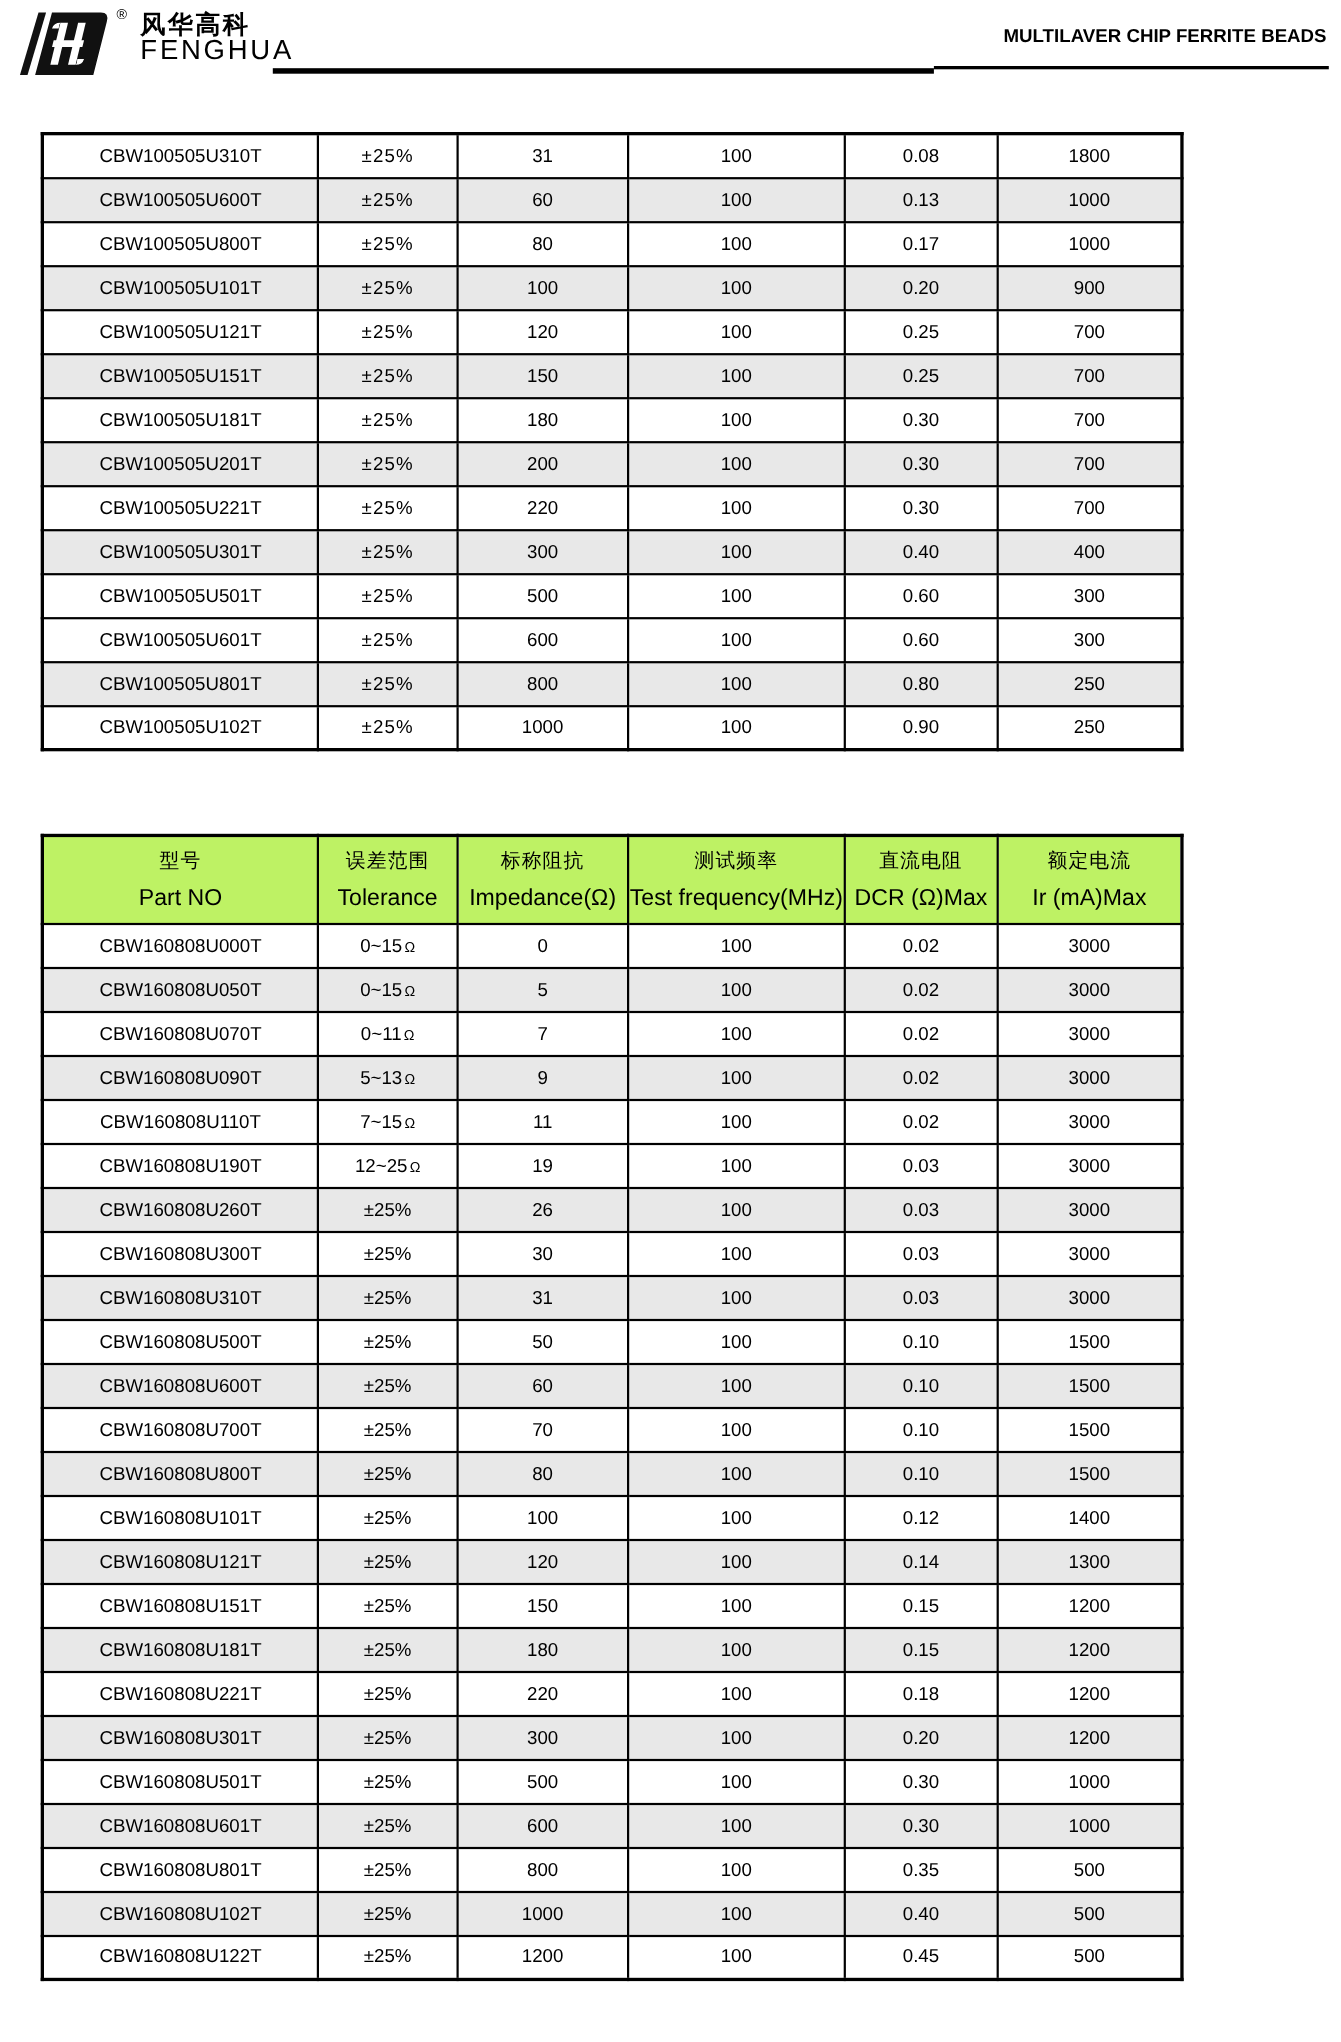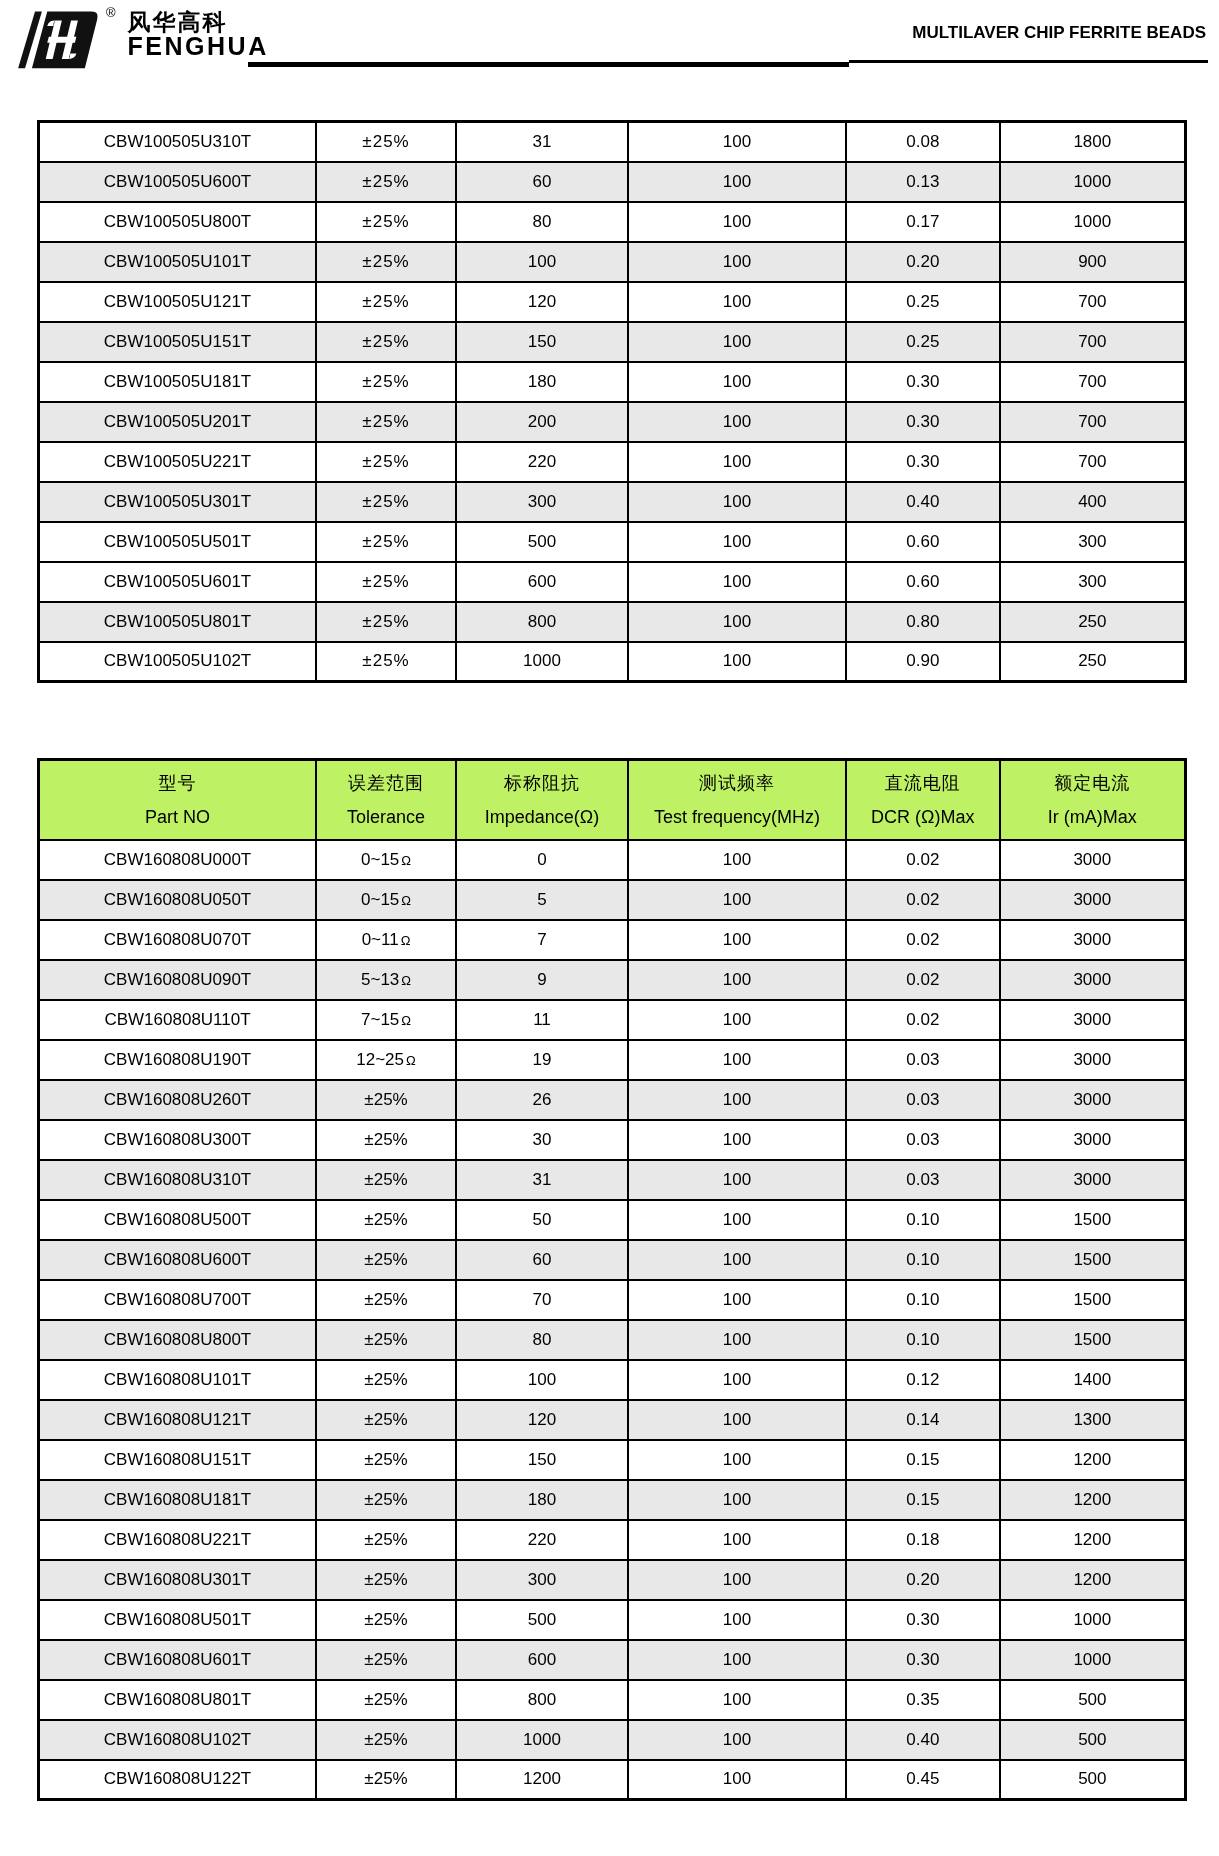--- a/index.html
+++ b/index.html
@@ -10,40 +10,40 @@
   }
   .page { position:absolute; inset:0; }
 
   
   .brand { position:absolute; left:12px; top:6px; display:flex; align-items:flex-start; }
   .logo-mark { width:92px; height:66px; }
   .reg-mark { font-size:13px; margin:0 4px 0 2px; line-height:1; }
   .brand-text { margin-left:8px; margin-top:4px; }
   .brand-cn { font-size:23px; font-weight:700; letter-spacing:2px; line-height:1.05;
               font-family:"Liberation Sans","DejaVu Sans",sans-serif; }
-  .brand-en { font-size:25px; font-weight:700; letter-spacing:2.5px; line-height:1.0; }
+  .brand-en { font-size:25px; font-weight:400; letter-spacing:2.5px; line-height:1.0; }
 
   .doc-title { position:absolute; right:13px; top:23px; font-size:17px; font-weight:700;
                letter-spacing:0px; white-space:nowrap; }
   .rule-thick { position:absolute; left:248px; top:62px; width:601px; height:5px; background:#000; }
   .rule-thin  { position:absolute; left:849px; top:60px; width:359px; height:3px; background:#000; }
 
   
-  table { border-collapse:collapse; table-layout:fixed; width:1150px;
+  table { border-collapse:collapse; table-layout:fixed; width:1039px;
           border:3px solid #000; }
   td, th { border:2px solid #000; text-align:center; vertical-align:middle;
            font-size:17px; overflow:hidden; }
   td { height:40px; }
   tr.shaded td { background:#e8e8e8; }
   .tbl-100505 { position:absolute; left:37px; top:120px; }
   .tbl-1608   { position:absolute; left:37px; top:758px; }
   .tbl-1608 thead th { background:#bef264; height:80px; font-weight:400; padding:4px 0; }
   .th-inner { display:flex; flex-direction:column; justify-content:space-around; height:100%; }
   .th-cn { font-size:18px; letter-spacing:1px; }
-  .th-en { font-size:18px; }
+  .th-en { font-size:21px; }
   .ohm { font-size:13px; margin-left:2px; }
   .tbl-100505 td.pm { letter-spacing:1px; }
 
   .section-label { position:absolute; left:57px; top:767px; font-size:18px; }
 
   col.c-part { width:24.2%; }
   col.c-tol  { width:12.2%; }
   col.c-imp  { width:15.0%; }
   col.c-freq { width:19.0%; }
   col.c-dcr  { width:13.4%; }

